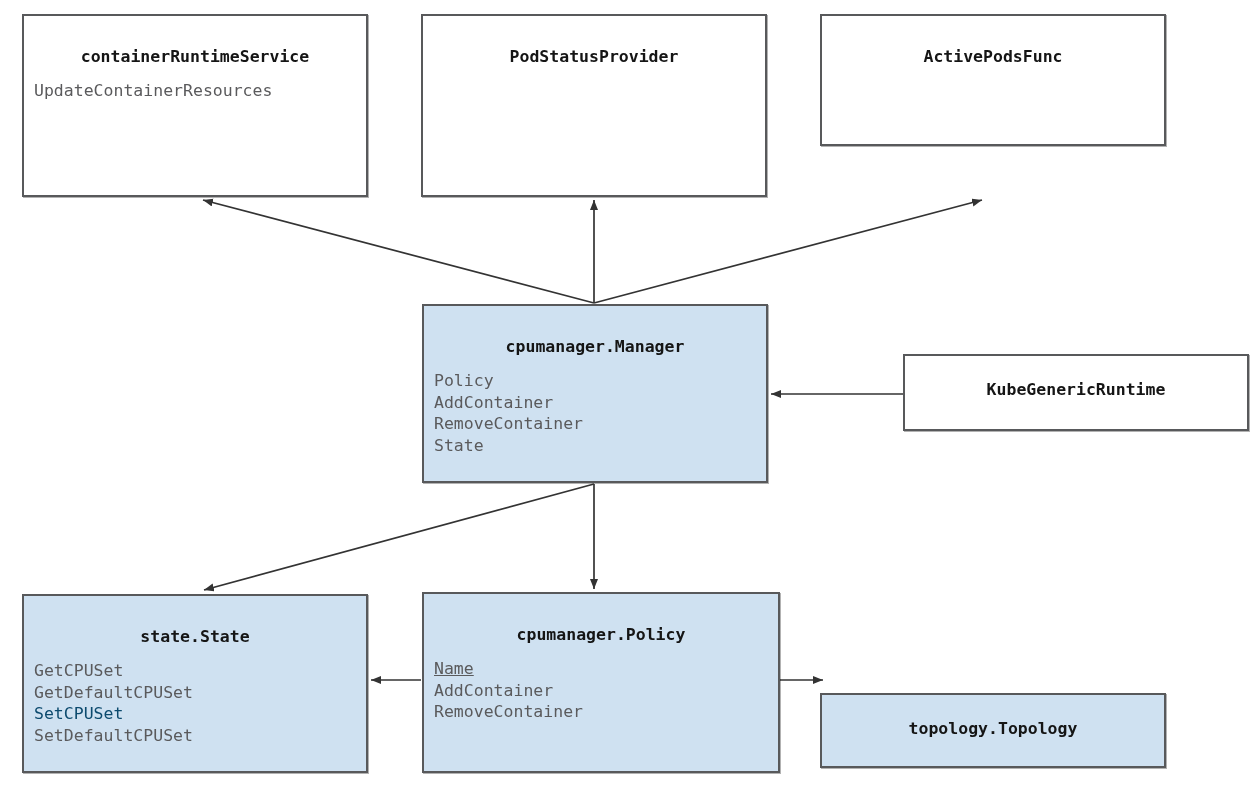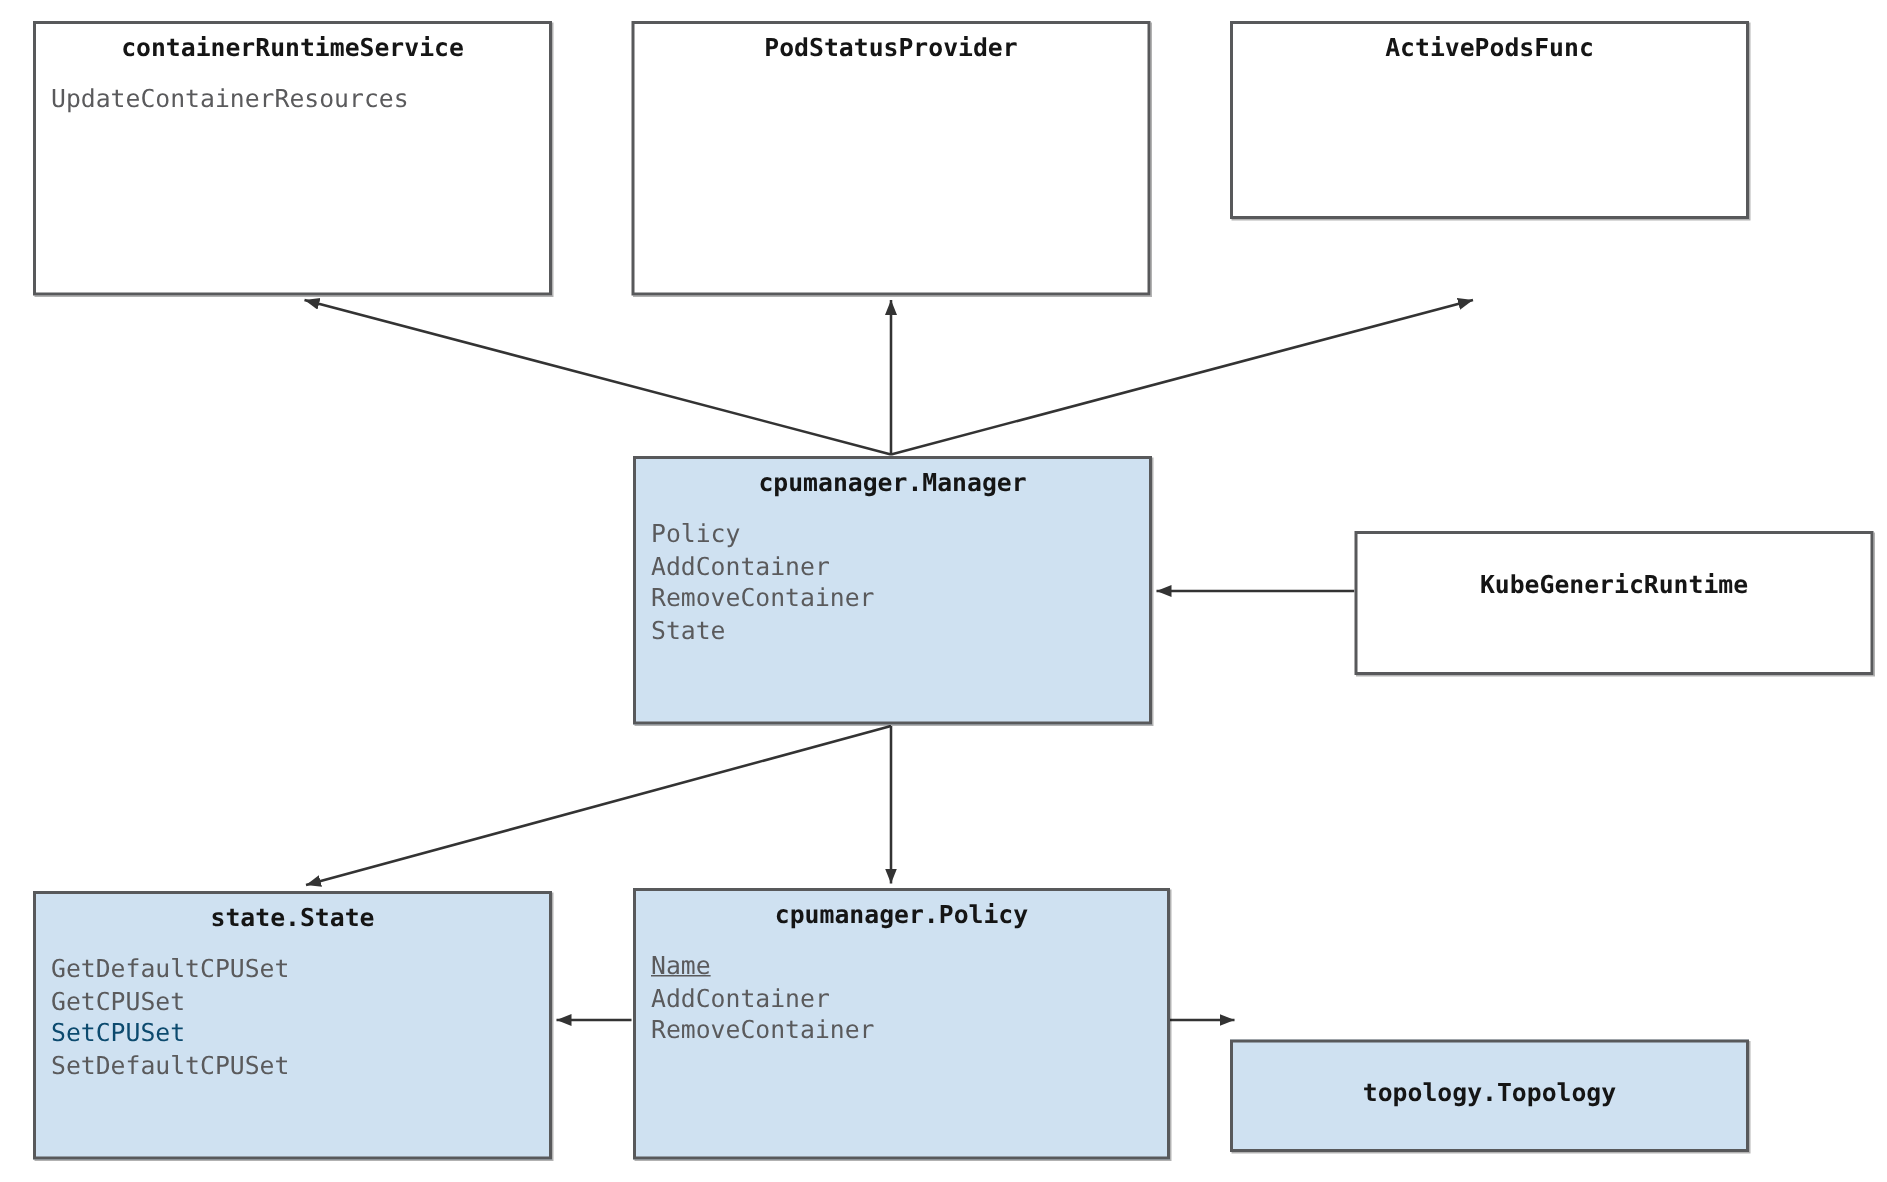--- a/index.html
+++ b/index.html
@@ -35,40 +35,40 @@
   .node.filled {
     background: #cfe1f1;
   }
   .node-title {
     text-align: center;
     font-family: "DejaVu Sans Mono", "Liberation Mono", monospace;
     font-weight: bold;
     font-size: 16.5px;
     letter-spacing: 0px;
     color: #151515;
-    margin-top: 6px;
+    margin-top: 31px;
     white-space: pre;
   }
   .node-members {
     margin-top: 14px;
     padding-left: 10px;
   }
   .member {
     font-family: "DejaVu Sans Mono", "Liberation Mono", monospace;
     font-size: 16.5px;
     line-height: 21.5px;
     color: #5a5a5c;
     white-space: pre;
   }
   
   #node-container-runtime-service { left: 22px;  top: 14px;  width: 346px; height: 183px; }
   #node-pod-status-provider       { left: 421px; top: 14px;  width: 346px; height: 183px; }
   #node-active-pods-func          { left: 820px; top: 14px;  width: 346px; height: 132px; }
   #node-cpumanager-manager        { left: 422px; top: 304px; width: 346px; height: 179px; }
-  #node-kube-generic-runtime      { left: 903px; top: 354px; width: 346px; height: 96px; }
+  #node-kube-generic-runtime      { left: 903px; top: 354px; width: 346px; height: 77px; }
   #node-state-state               { left: 22px;  top: 594px; width: 346px; height: 179px; }
   #node-cpumanager-policy         { left: 422px; top: 592px; width: 358px; height: 181px; }
   #node-topology-topology         { left: 820px; top: 645px; width: 346px; height: 75px; }
   #node-kube-generic-runtime .node-title,
   #node-topology-topology .node-title { margin-top: 24px; }
 </style>
 </head>
 <body>
 
 <div id="diagram" style="background: rgb(255, 255, 255);">
@@ -124,22 +124,22 @@
     </div>
   </div>
 
   <div class="node" id="node-kube-generic-runtime" style="border-color: rgb(88, 89, 91); background: rgb(255, 255, 255);">
     <div class="node-title" style="color: rgb(21, 21, 21);">KubeGenericRuntime</div>
   </div>
 
   <div class="node filled" id="node-state-state" style="border-color: rgb(88, 89, 91); background: rgb(207, 225, 241);">
     <div class="node-title" style="color: rgb(21, 21, 21);">state.State</div>
     <div class="node-members">
+      <div class="member" style="color: rgb(90, 90, 92);">GetCPUSet</div>
       <div class="member" style="color: rgb(90, 90, 92);">GetDefaultCPUSet</div>
-      <div class="member" style="color: rgb(90, 90, 92);">GetCPUSet</div>
       <div class="member" style="color: #0c4a6e;">SetCPUSet</div>
       <div class="member" style="color: rgb(90, 90, 92);">SetDefaultCPUSet</div>
     </div>
   </div>
 
   <div class="node filled" id="node-cpumanager-policy" style="border-color: rgb(88, 89, 91); background: rgb(207, 225, 241);">
     <div class="node-title" style="color: rgb(21, 21, 21);">cpumanager.Policy</div>
     <div class="node-members">
       <div class="member" style="color: rgb(90, 90, 92); text-decoration: underline;">Name</div>
       <div class="member" style="color: rgb(90, 90, 92);">AddContainer</div>

